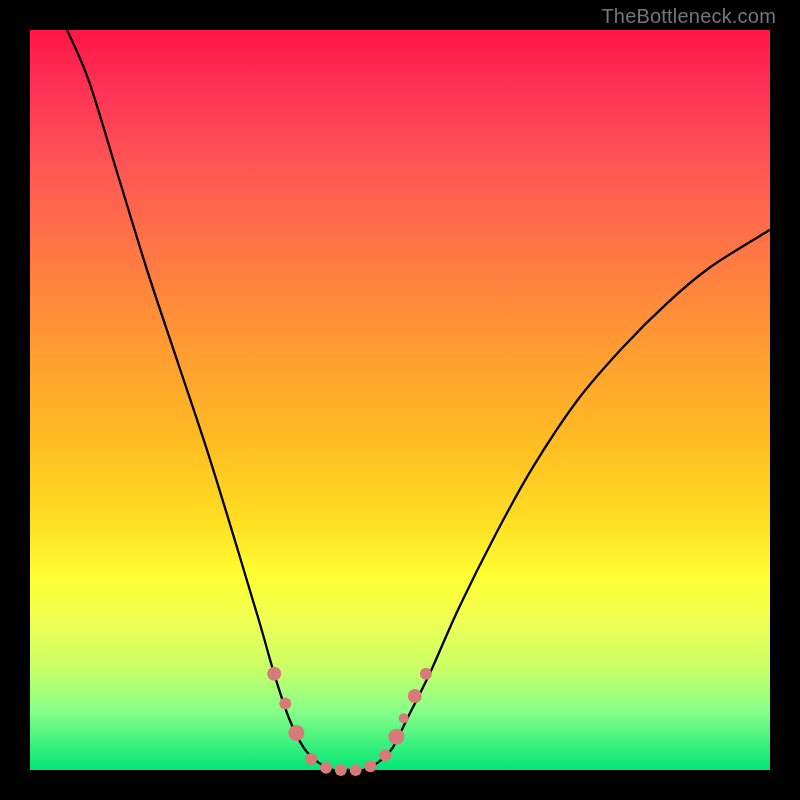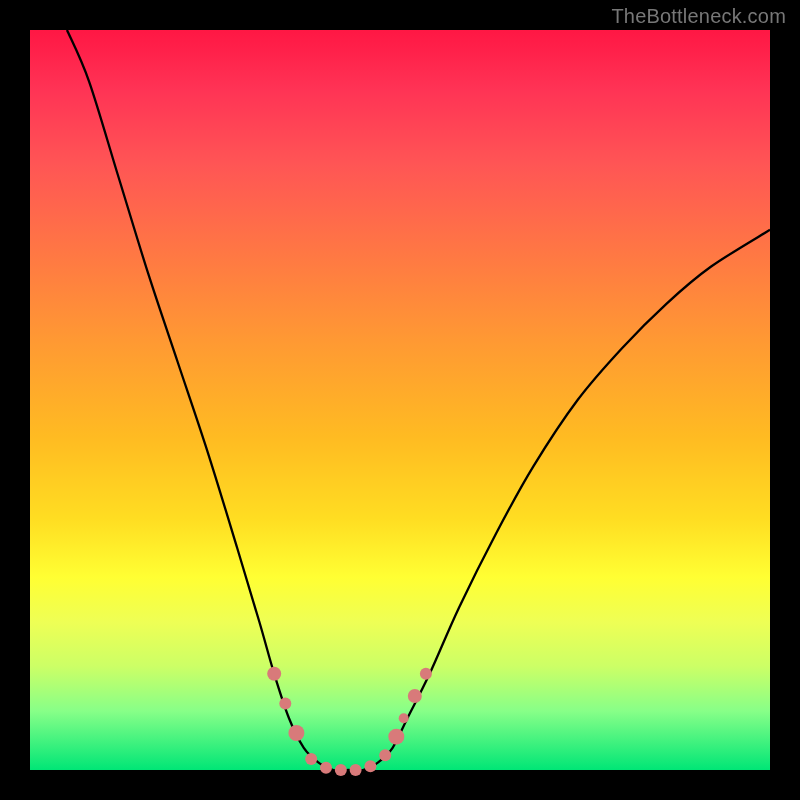--- a/index.html
+++ b/index.html
@@ -25,21 +25,21 @@
       #ffbb22 55%,
       #ffdd22 66%,
       #ffff33 74%,
       #eeff55 80%,
       #ccff66 86%,
       #88ff88 92%,
       #00e676 100%);
   }
   .watermark {
     position: absolute;
-    right: 14px;
+    right: 24px;
     top: 5px;
     font-family: Arial, Helvetica, sans-serif;
     font-size: 20px;
     font-weight: 500;
     color: #777;
     letter-spacing: 0.2px;
   }
   svg.curve {
     position: absolute;
     left: 0;

